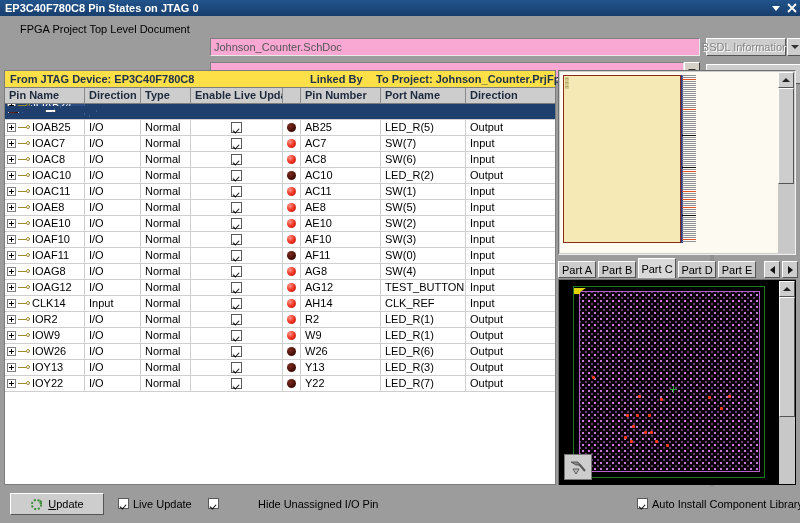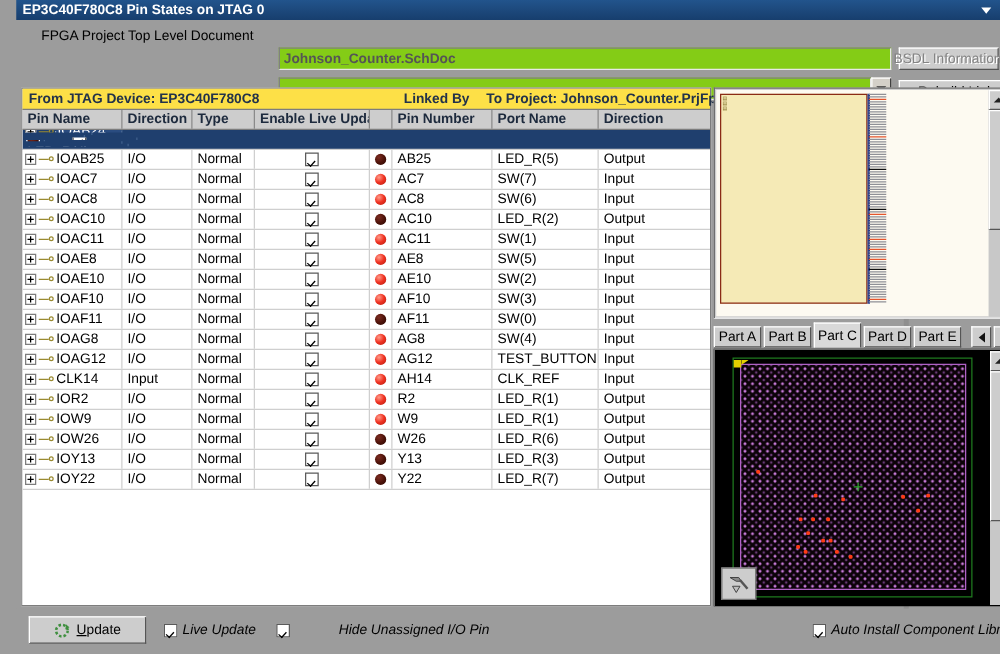--- a/index.html
+++ b/index.html
@@ -3,21 +3,21 @@
 <meta charset="utf-8">
 <style>
   html,body{margin:0;padding:0;}
   body{
     width:800px;height:523px;overflow:hidden;
     background:#9c9c9c;
     font-family:"Liberation Sans","DejaVu Sans",sans-serif;
     font-size:11px;color:#000;
     -webkit-font-smoothing:none;
   }
-  .app{position:relative;width:714px;height:523px;background:#9c9c9c;margin-left:13px;}
+  .app{position:relative;width:714px;height:523px;background:#9c9c9c;}
 
   
   .titlebar{
     position:absolute;left:0;top:0;width:800px;height:16px;
     background:linear-gradient(to bottom,#22548c 0%,#1d4a7e 45%,#173e6d 100%);
     display:flex;align-items:center;
   }
   .titlebar .ttl{
     color:#ffffff;font-size:11px;font-weight:bold;
     padding-left:5px;letter-spacing:0px;white-space:nowrap;
@@ -29,26 +29,26 @@
   }
   .tb-btn svg{display:block;}
 
   
   .toprow{position:absolute;left:12px;top:16px;width:800px;height:52px;background:#9c9c9c;}
   .lbl{position:absolute;font-size:11px;color:#000;white-space:nowrap;}
   .lbl-a{left:8px;top:7px;}
   .lbl-b{left:8px;top:32px;}
 
   .tfield{
-    position:absolute;background:#84cc16;
+    position:absolute;background:#f9a8d4;
     border-top:1px solid #808080;border-left:1px solid #808080;
     border-right:1px solid #e8e8e8;border-bottom:1px solid #e8e8e8;
     box-sizing:border-box;
     font-size:11px;color:#555;
-    padding:2px 3px;line-height:13px;overflow:hidden;white-space:nowrap;font-weight:bold;
+    padding:2px 3px;line-height:13px;overflow:hidden;white-space:nowrap;
   }
   .tfield-1{left:198px;top:22px;width:490px;height:18px;}
   .tfield-2{left:198px;top:46px;width:474px;height:18px;}
   .combo-arrow{
     position:absolute;left:672px;top:46px;width:16px;height:18px;
     background:#d4d0c8;box-sizing:border-box;
     border-top:1px solid #ffffff;border-left:1px solid #ffffff;
     border-right:1px solid #404040;border-bottom:1px solid #404040;
     display:flex;align-items:center;justify-content:center;
   }
@@ -257,21 +257,21 @@
   .btn-update{
     position:absolute;left:10px;top:6px;width:94px;height:22px;
     background:#cdcdcd;box-sizing:border-box;
     border-top:1px solid #ffffff;border-left:1px solid #ffffff;
     border-right:1px solid #555;border-bottom:1px solid #555;
     display:flex;align-items:center;justify-content:center;gap:5px;
     font-size:11px;
   }
   .btn-update u{text-decoration:underline;}
   .refresh-ico{width:13px;height:13px;display:block;}
-  .chk-wrap{position:absolute;display:flex;align-items:flex-end;gap:4px;font-size:11px;white-space:nowrap;font-style:italic;}
+  .chk-wrap{position:absolute;display:flex;align-items:flex-start;gap:4px;font-size:11px;white-space:nowrap;}
   .chk-live{left:118px;top:11px;}
   .chk-hide{left:208px;top:11px;gap:39px;}
   .chk-auto{left:637px;top:11px;}
   .chk-wrap .cb{width:11px;height:11px;}
 
   
   .edge-r{position:absolute;right:0;top:16px;width:4px;height:471px;background:#8f8f8f;}
 </style>
 </head>
 <body>

